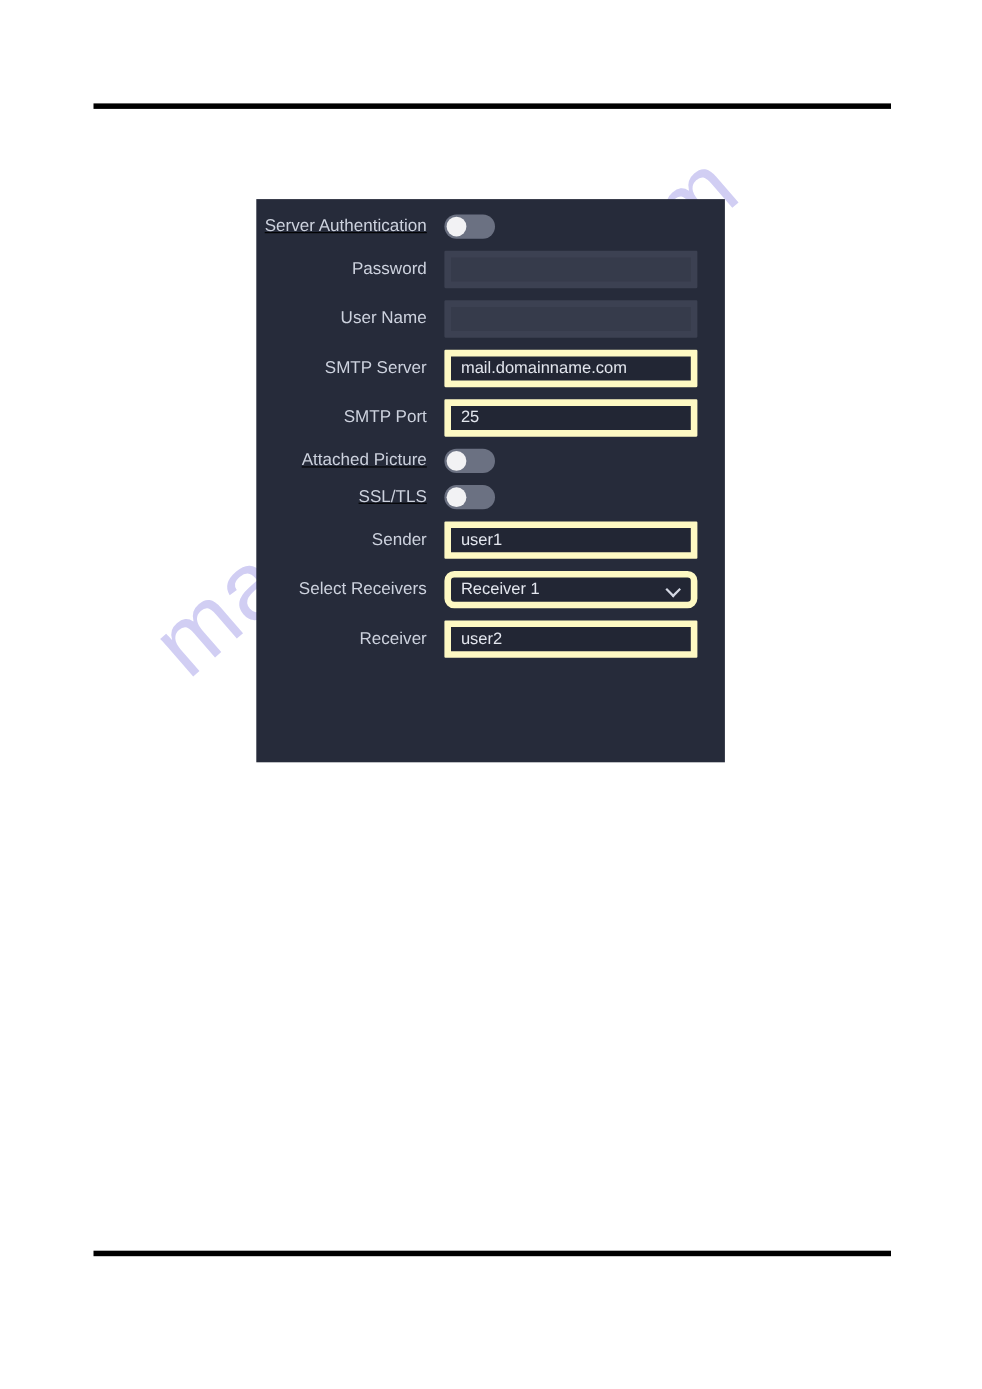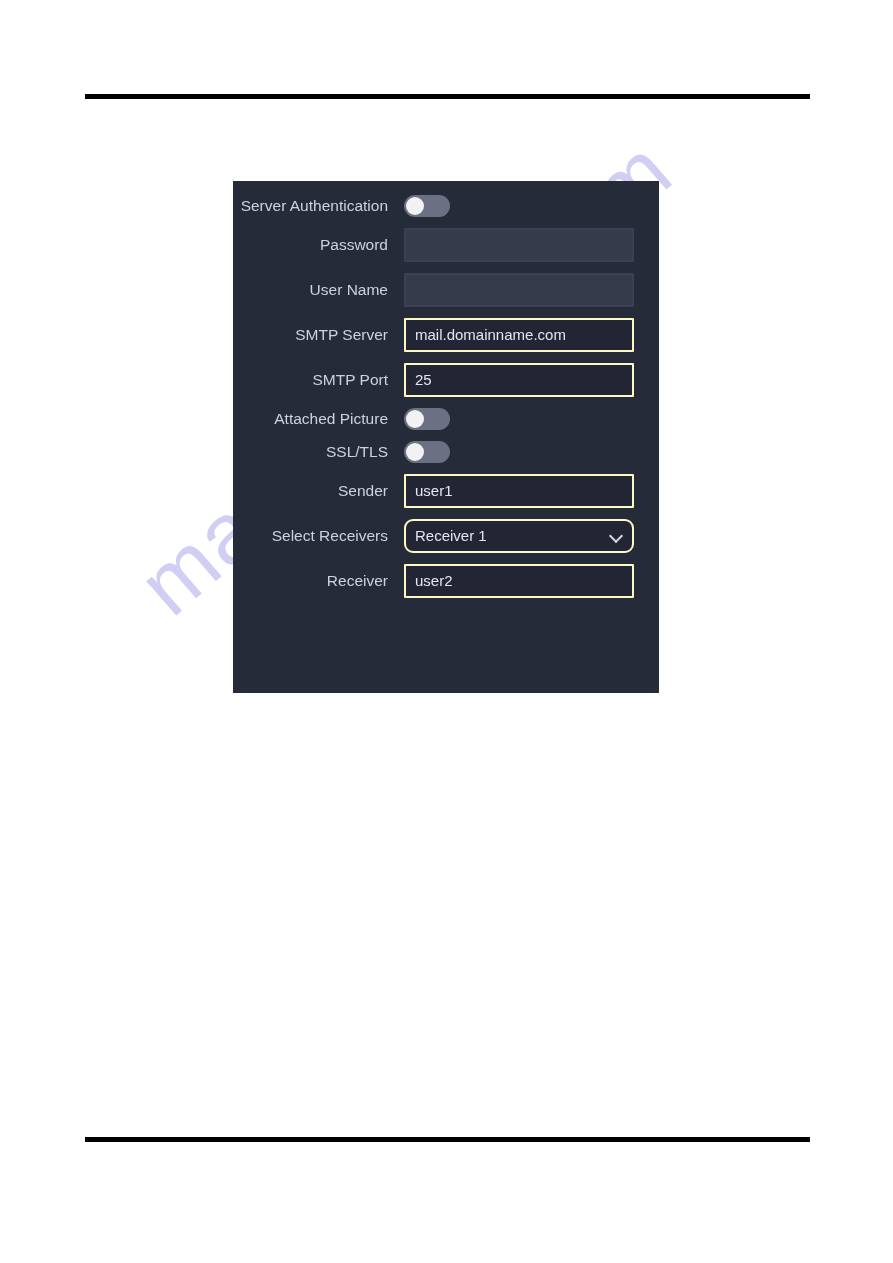--- a/index.html
+++ b/index.html
@@ -56,21 +56,21 @@
     box-sizing: border-box;
     padding: 8px 9px 8px 0;
     z-index: 3;
   }
 
   .row {
     display: flex;
     align-items: center;
     height: 45px;
   }
-  .row.toggle-row { height: 33px; }
+  .row.toggle-row { height: 33px; text-decoration: underline; }
 
   .row-label {
     width: 171px;
     flex: 0 0 171px;
     text-align: right;
     padding-right: 16px;
     box-sizing: border-box;
     color: #cdd2de;
     font-size: 15.5px;
     line-height: 1.1;
@@ -87,21 +87,21 @@
   
   .field {
     width: 230px;
     height: 34px;
     box-sizing: border-box;
     display: flex;
     align-items: center;
     padding: 0 9px;
     color: #e3e6ee;
     font-size: 15px;
-    border: 2px solid #fef9c3;
+    border: 6px solid #fef9c3;
     background: #222634;
     border-radius: 1px;
     white-space: nowrap;
     overflow: hidden;
   }
   .field.empty {
     background: #363b4b;
     border-color: #3c4152;
   }
 

